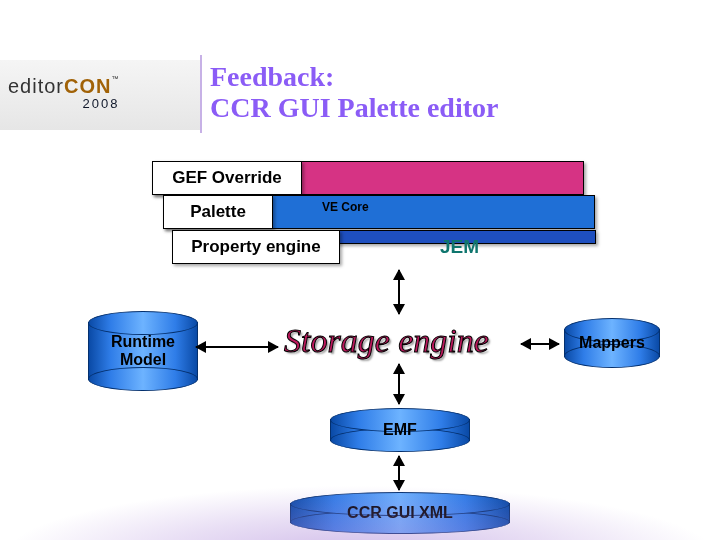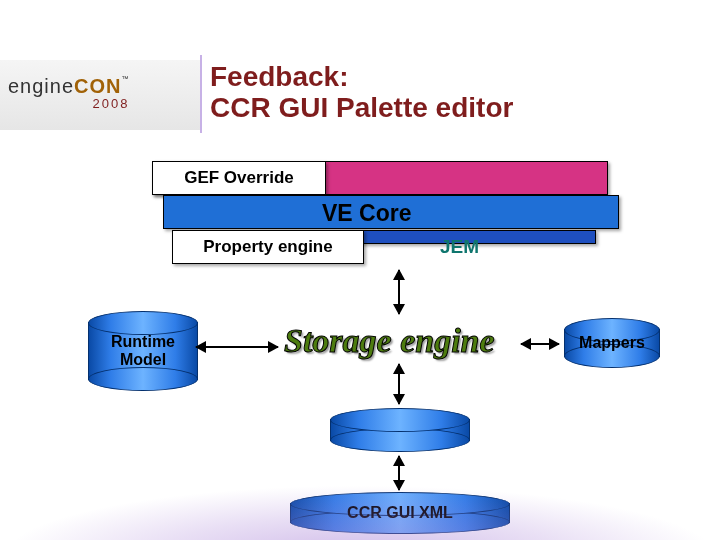--- a/index.html
+++ b/index.html
@@ -1,42 +1,42 @@
 <!DOCTYPE html>
 <html><head>
 <meta charset="utf-8">
 <style>
   html,body{margin:0;padding:0;width:720px;height:540px;font-family:Arial,Helvetica,sans-serif;background:#fff;overflow:hidden}
   .stage{position:relative;width:720px;height:540px}
   .header-stripe{position:absolute;left:0;top:60px;width:200px;height:70px;background:linear-gradient(180deg,#f5f5f5,#e6e6e6);z-index:1}
-  .title{position:absolute;left:210px;top:62px;font-size:28px;font-weight:900;color:#7f1d1d;font-family:Liberation Sans, sans-serif;line-height:1.1;letter-spacing:0}
+  .title{position:absolute;left:210px;top:62px;font-size:28px;font-weight:900;color:#8b5cf6;font-family:Liberation Serif, serif;line-height:1.1;letter-spacing:0}
   .logo{position:absolute;left:8px;top:75px;font-family:Verdana,Arial,sans-serif;color:#333;z-index:2}
   .logo .brand{font-size:20px;letter-spacing:1px}
   .logo .brand b{font-weight:900;color:#a16207}
-  .logo .year{font-size:13px;color:#7f1d1d;letter-spacing:2px;text-align:right;margin-top:-2px}
+  .logo .year{font-size:13px;color:#0f172a;letter-spacing:2px;text-align:right;margin-top:-2px}
   .logo .tm{font-size:7px;vertical-align:top}
   .vline{position:absolute;left:200px;top:55px;width:2px;height:78px;background:#c7b1e6}
 
   
-  .box{position:absolute;border:1px solid #000;font-weight:700;font-size:17px;padding:6px 16px;text-align:center;box-shadow:2px 2px 3px rgba(0,0,0,.35)}
+  .box{position:absolute;border:1px solid #000;font-weight:700;font-size:17px;padding:6px 4px;text-align:center;box-shadow:2px 2px 3px rgba(0,0,0,.35)}
   .white{background:#fff}
   .pink{background:#d63384}
   .blue{background:#1f6fd6}
   .jem{background:#1e4fbf;color:#000;position:absolute;border:1px solid #000;font-weight:700;font-size:17px;text-align:center;box-shadow:2px 2px 3px rgba(0,0,0,.35);padding-top:6px;padding-bottom:6px}
 
   
   .cyl-wrap{position:absolute}
   .cyl-body{position:absolute;left:0;right:0;top:11px;bottom:11px;background:linear-gradient(90deg,#0a4aa6 0%,#2f7de8 20%,#6db3ff 50%,#2f7de8 80%,#0a4aa6 100%);border-left:1px solid #04306e;border-right:1px solid #04306e}
   .cyl-top,.cyl-bot{position:absolute;left:0;right:0;height:22px;border-radius:50%/50%;background:linear-gradient(90deg,#0a4aa6 0%,#2f7de8 20%,#6db3ff 50%,#2f7de8 80%,#0a4aa6 100%);border:1px solid #04306e}
   .cyl-top{top:0}
   .cyl-bot{bottom:0}
   .cyl-label{position:absolute;left:0;right:0;top:50%;transform:translateY(-50%);text-align:center;font-weight:700;font-size:16px;color:#000}
 
   
-  .storage{position:absolute;font-family:'Times New Roman',serif;font-weight:700;font-style:italic;font-size:34px;color:#4d7c0f;-webkit-text-stroke:1px #000;text-shadow:2px 2px 2px rgba(0,0,0,.4);white-space:nowrap}
+  .storage{position:absolute;font-family:'Times New Roman',serif;font-weight:400;font-style:italic;font-size:34px;color:#be185d;-webkit-text-stroke:1px #000;text-shadow:2px 2px 2px rgba(0,0,0,.4);white-space:nowrap}
 
   
   .arrow-v{position:absolute;width:2px;background:#000}
   .arrow-v::before,.arrow-v::after{content:"";position:absolute;left:50%;transform:translateX(-50%);width:0;height:0;border-left:6px solid transparent;border-right:6px solid transparent}
   .arrow-v::before{top:-1px;border-bottom:11px solid #000}
   .arrow-v::after{bottom:-1px;border-top:11px solid #000}
   .arrow-h{position:absolute;height:2px;background:#000}
   .arrow-h::before,.arrow-h::after{content:"";position:absolute;top:50%;transform:translateY(-50%);width:0;height:0;border-top:6px solid transparent;border-bottom:6px solid transparent}
   .arrow-h::before{left:-1px;border-right:11px solid #000}
   .arrow-h::after{right:-1px;border-left:11px solid #000}
@@ -46,35 +46,36 @@
 </style>
 </head>
 <body>
 <div class="stage">
 
   <div class="header-stripe"></div>
   <div class="vline"></div>
 
   <div class="logo">
     <div class="brand">
-      <span>engine</span><b>CON</b><span class="tm">™</span>
+      <span>editor</span><b>CON</b><span class="tm">™</span>
     </div>
     <div class="year">2008</div>
   </div>
 
   <div class="title">
     <span>Feedback:</span><br>
     <span>CCR GUI Palette editor</span>
   </div>
 
   <div class="box pink" style="left:152px;top:161px;width:422px;height:20px"></div>
   <div class="box white" style="left:152px;top:161px;width:140px">GEF Override</div>
 
   <div class="box blue" style="left:163px;top:195px;width:422px;height:20px"></div>
-  <span style="position:absolute;left:322px;top:200px;font-weight:700;font-size:23px">VE Core</span>
+  <div class="box white" style="left:163px;top:195px;width:100px">Palette</div>
+  <span style="position:absolute;left:322px;top:200px;font-weight:700;font-size:12px">VE Core</span>
 
   <div class="jem" style="left:172px;top:230px;width:422px"></div>
   <div class="box white" style="left:172px;top:230px;width:158px">Property engine</div>
   <span style="position:absolute;left:440px;top:236px;font-weight:700;font-size:19px;color:#0f766e">JEM</span>
 
   <div class="arrow-v" style="left:398px;top:270px;height:44px"></div>
 
   <div class="cyl-wrap" style="left:88px;top:311px;width:110px;height:80px">
     <div class="cyl-body"></div>
       <div class="cyl-bot"></div>
@@ -92,20 +93,21 @@
     <div class="cyl-label">Mappers</div>
   </div>
   <div class="arrow-h" style="left:521px;top:343px;width:38px"></div>
 
   <div class="arrow-v" style="left:398px;top:364px;height:40px"></div>
 
   <div class="cyl-wrap" style="left:330px;top:408px;width:140px;height:44px">
     <div class="cyl-body"></div>
       <div class="cyl-bot"></div>
       <div class="cyl-top"></div>
+    <div class="cyl-label">EMF</div>
   </div>
 
   <div class="arrow-v" style="left:398px;top:456px;height:34px"></div>
 
   <div class="cyl-wrap" style="left:290px;top:492px;width:220px;height:42px">
     <div class="cyl-body"></div>
       <div class="cyl-bot"></div>
       <div class="cyl-top"></div>
     <div class="cyl-label">CCR GUI XML</div>
   </div>

